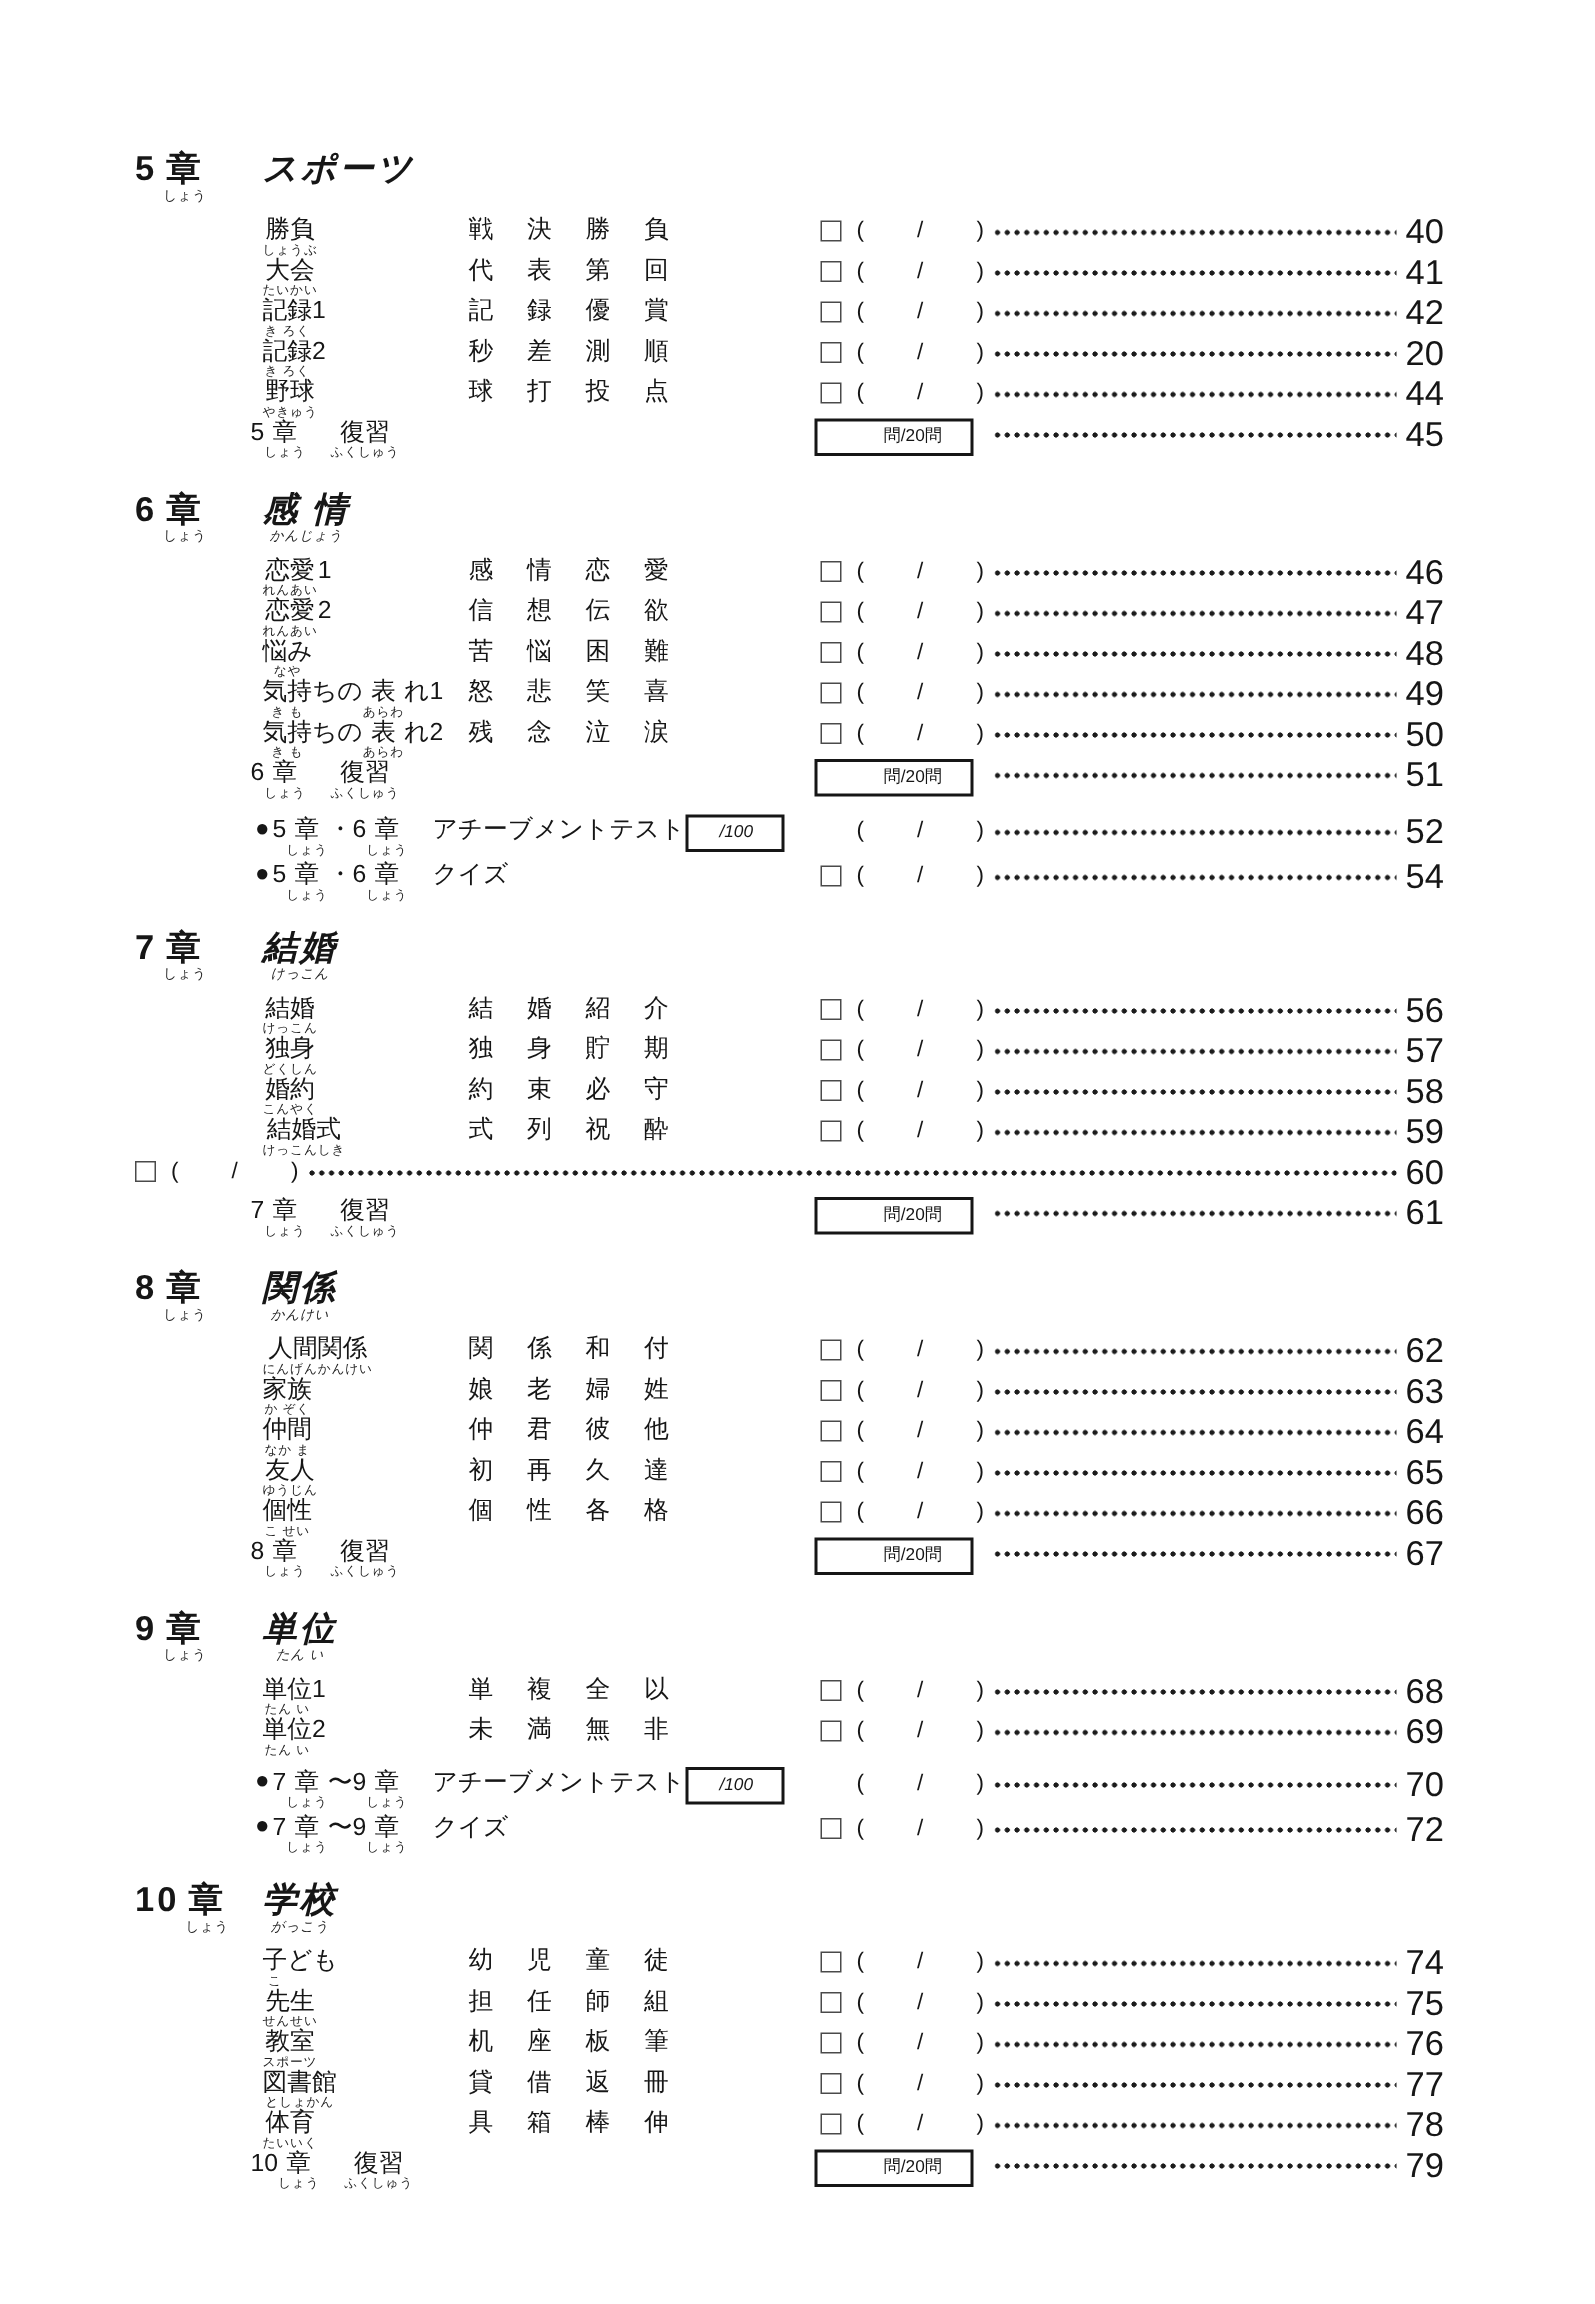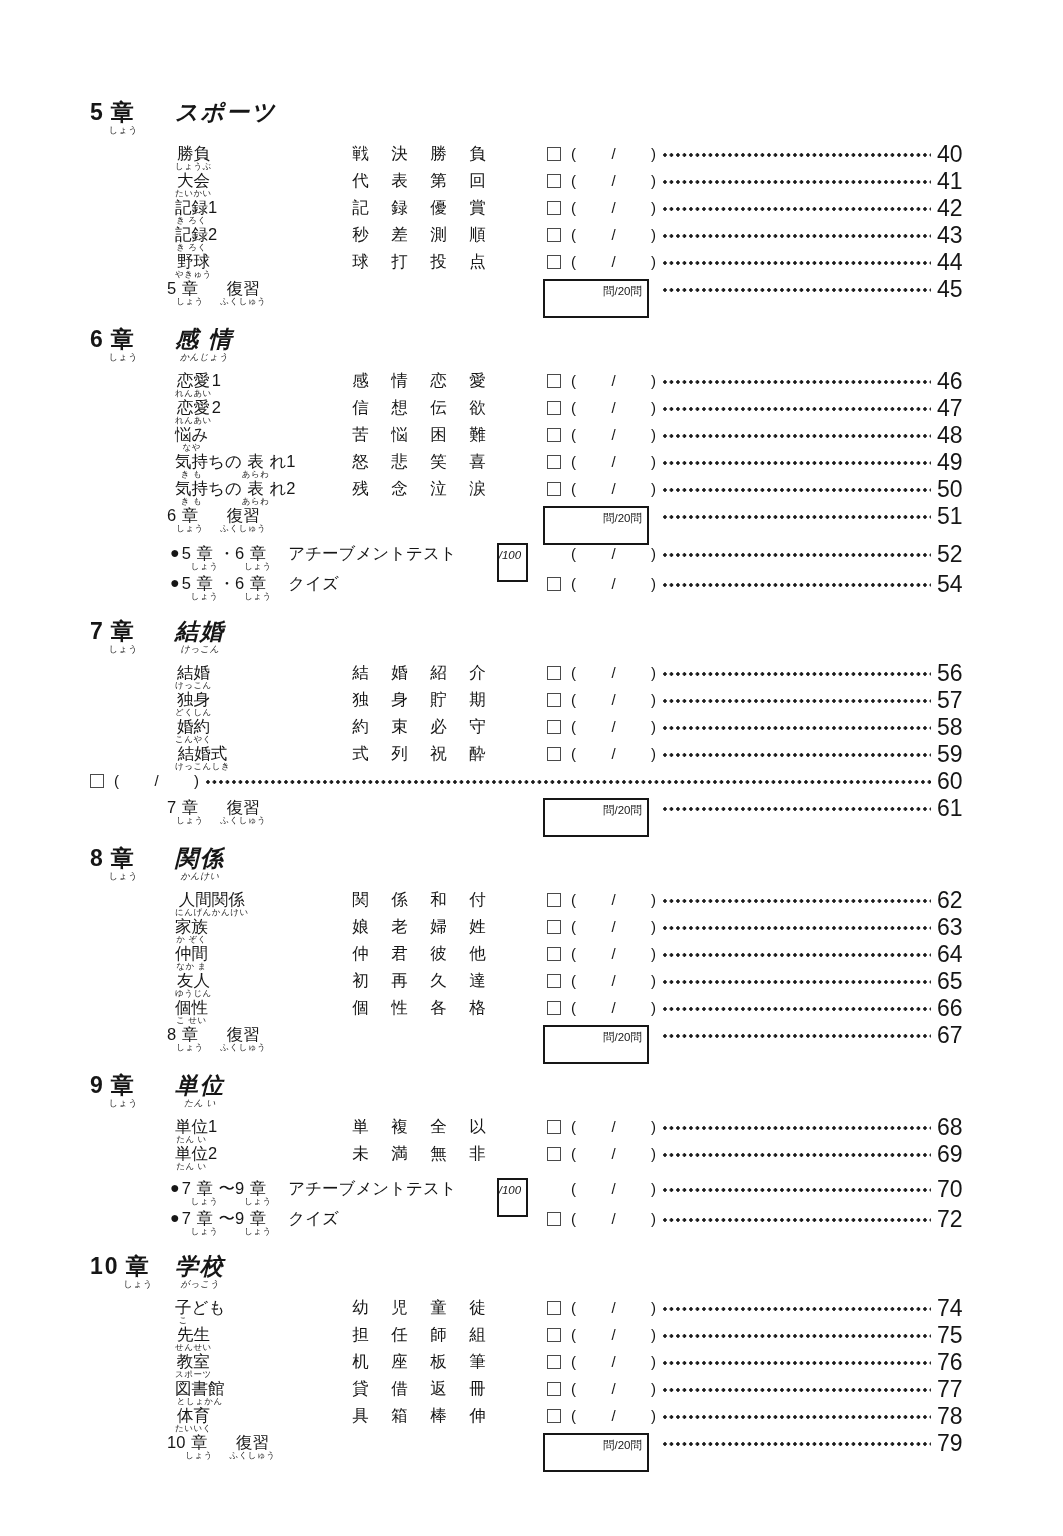--- a/index.html
+++ b/index.html
@@ -19,35 +19,35 @@
   .chapter-header .seg-ruby{font-size:9px;line-height:10px;}
   
   .seg{display:inline-flex;flex-direction:column;align-items:center;vertical-align:top;}
   .seg-main{font-size:16.5px;line-height:18px;white-space:pre;}
   .seg-ruby{font-size:8.5px;line-height:9px;color:#242424;white-space:pre;letter-spacing:0.5px;}
   
   .row{display:flex;align-items:flex-start;height:27px;}
   .row.review{height:30px;}
   .row.test{height:30px;}
   .row.gap-top{margin-top:8px;}
-  .row-left{width:457px;flex:none;display:flex;align-items:flex-start;gap:40px;}
+  .row-left{width:457px;flex:none;display:flex;align-items:flex-start;}
   .col-title{margin-left:85px;width:137px;flex:none;display:flex;flex-wrap:nowrap;}
   .row.review .col-title{margin-left:77px;width:145px;}
   .row.test .col-title,.row.quiz .col-title{margin-left:80px;width:auto;}
   .bullet{font-size:16px;line-height:18px;margin-right:2px;}
   .col-kanji{display:flex;flex:none;}
   .kanji-char{font-size:16.5px;line-height:19px;width:17px;margin-right:22px;text-align:center;white-space:pre;}
   .kanji-char:last-child{margin-right:0;}
   
   .col-slot{width:112px;flex:none;display:flex;align-items:flex-start;}
   .checkbox{width:12px;height:12px;border:1.5px solid #4a4a4a;flex:none;margin-top:3px;background:#fff;}
   .checkbox.hidden{visibility:hidden;}
   .parens{flex:1;display:flex;justify-content:space-between;font-size:15px;line-height:18px;padding-left:10px;padding-right:3px;margin-top:1px;}
-  .score-box{box-sizing:border-box;border:2px solid #161616;height:39px;background:#fff;
-             font-size:11.5px;line-height:21px;text-align:right;padding-right:5px;}
+  .score-box{box-sizing:border-box;border:2px solid #161616;height:25px;background:#fff;
+             font-size:11.5px;line-height:21px;text-align:right;padding-right:19px;}
   .score-box.box20{width:106px;margin-left:-4px;margin-top:0;}
   .score-box.box100{width:71px;margin-left:auto;margin-right:24px;margin-top:-1px;font-style:italic;}
   
   .leader{flex:1;height:4px;margin-top:9px;margin-left:4px;margin-right:6px;
     background-image:radial-gradient(circle at 2px 2px,#1b1b1b 1.55px,rgba(0,0,0,0) 1.9px);
     background-size:6.5px 4px;background-repeat:repeat-x;background-position:left center;}
   .page-num{width:30px;flex:none;text-align:left;font-size:23px;line-height:19px;margin-top:1px;}
 </style>
 </head>
 <body>
@@ -179,21 +179,21 @@
     </div>
     <div class="col-slot">
       <span class="checkbox"></span>
       <span class="parens">
         <span>(</span>
         <span>/</span>
         <span>)</span>
       </span>
     </div>
     <div class="leader"></div>
-    <div class="page-num">43</div>
+    <div class="page-num">20</div>
   </div>
 
   <div class="row lesson">
     <div class="row-left">
       <div class="col-title">
               <span class="seg">
                 <span class="seg-main">野球</span>
                 <span class="seg-ruby">やきゅう</span>
               </span>
             </div>

